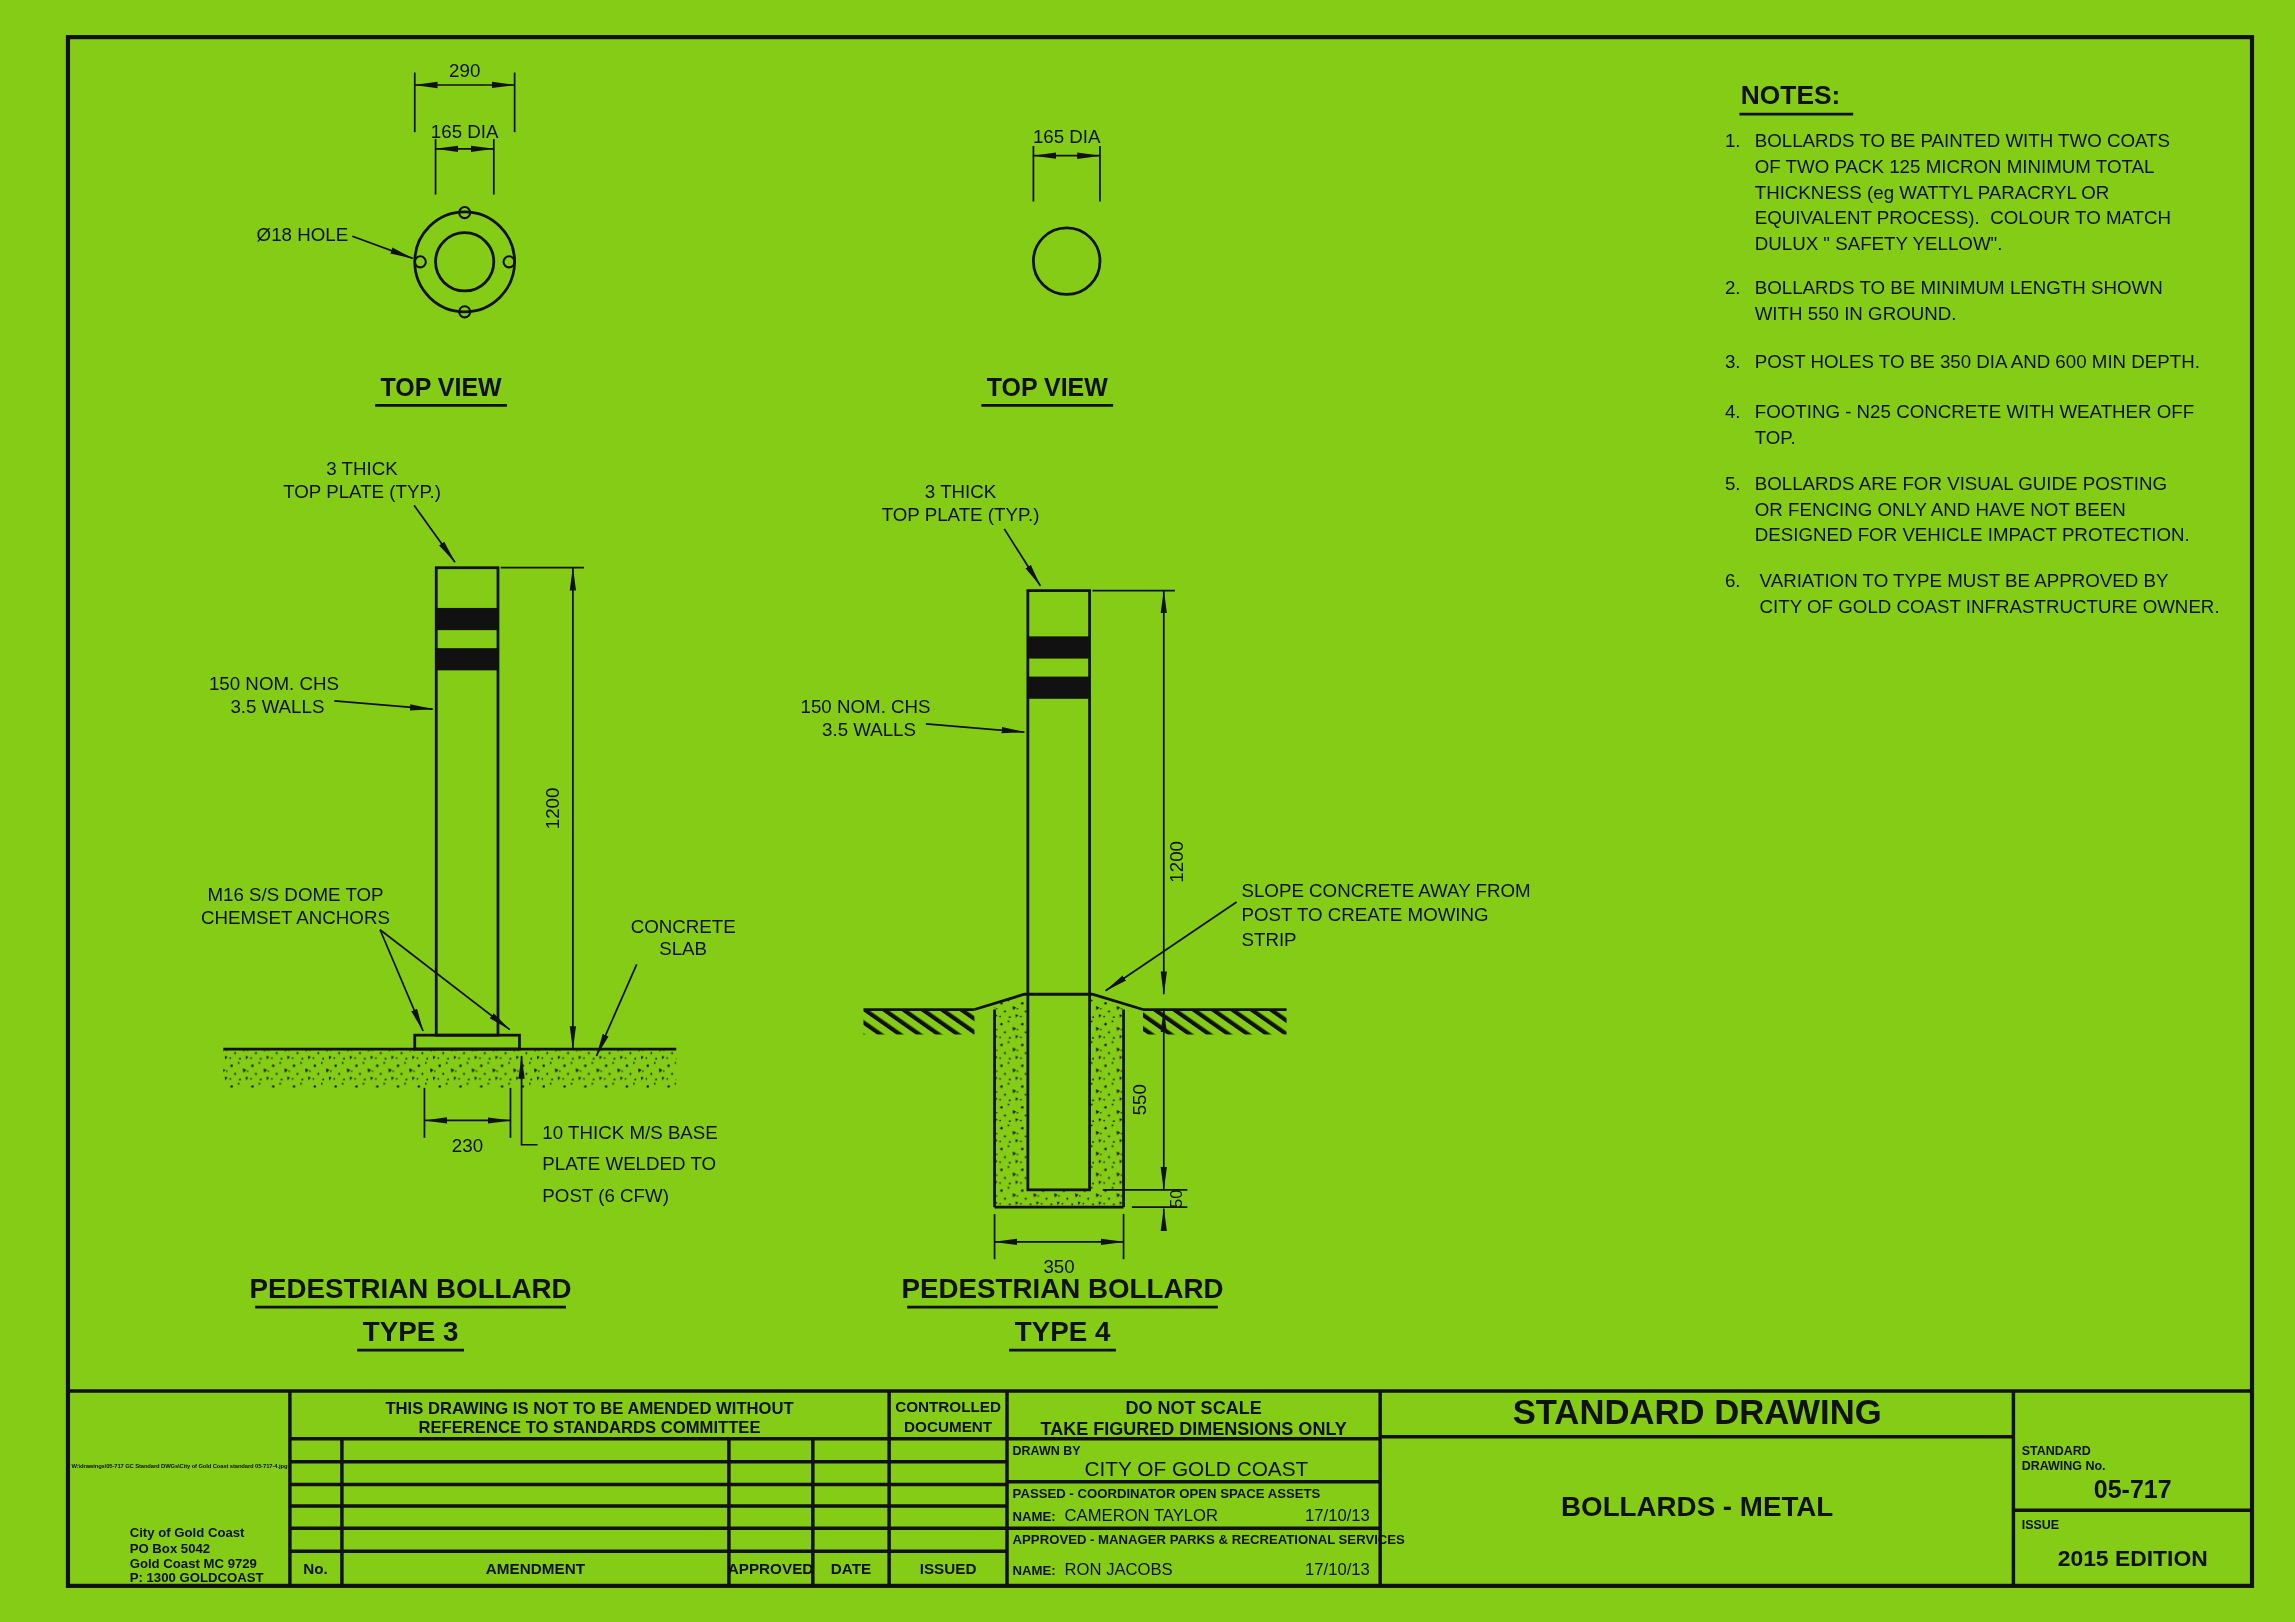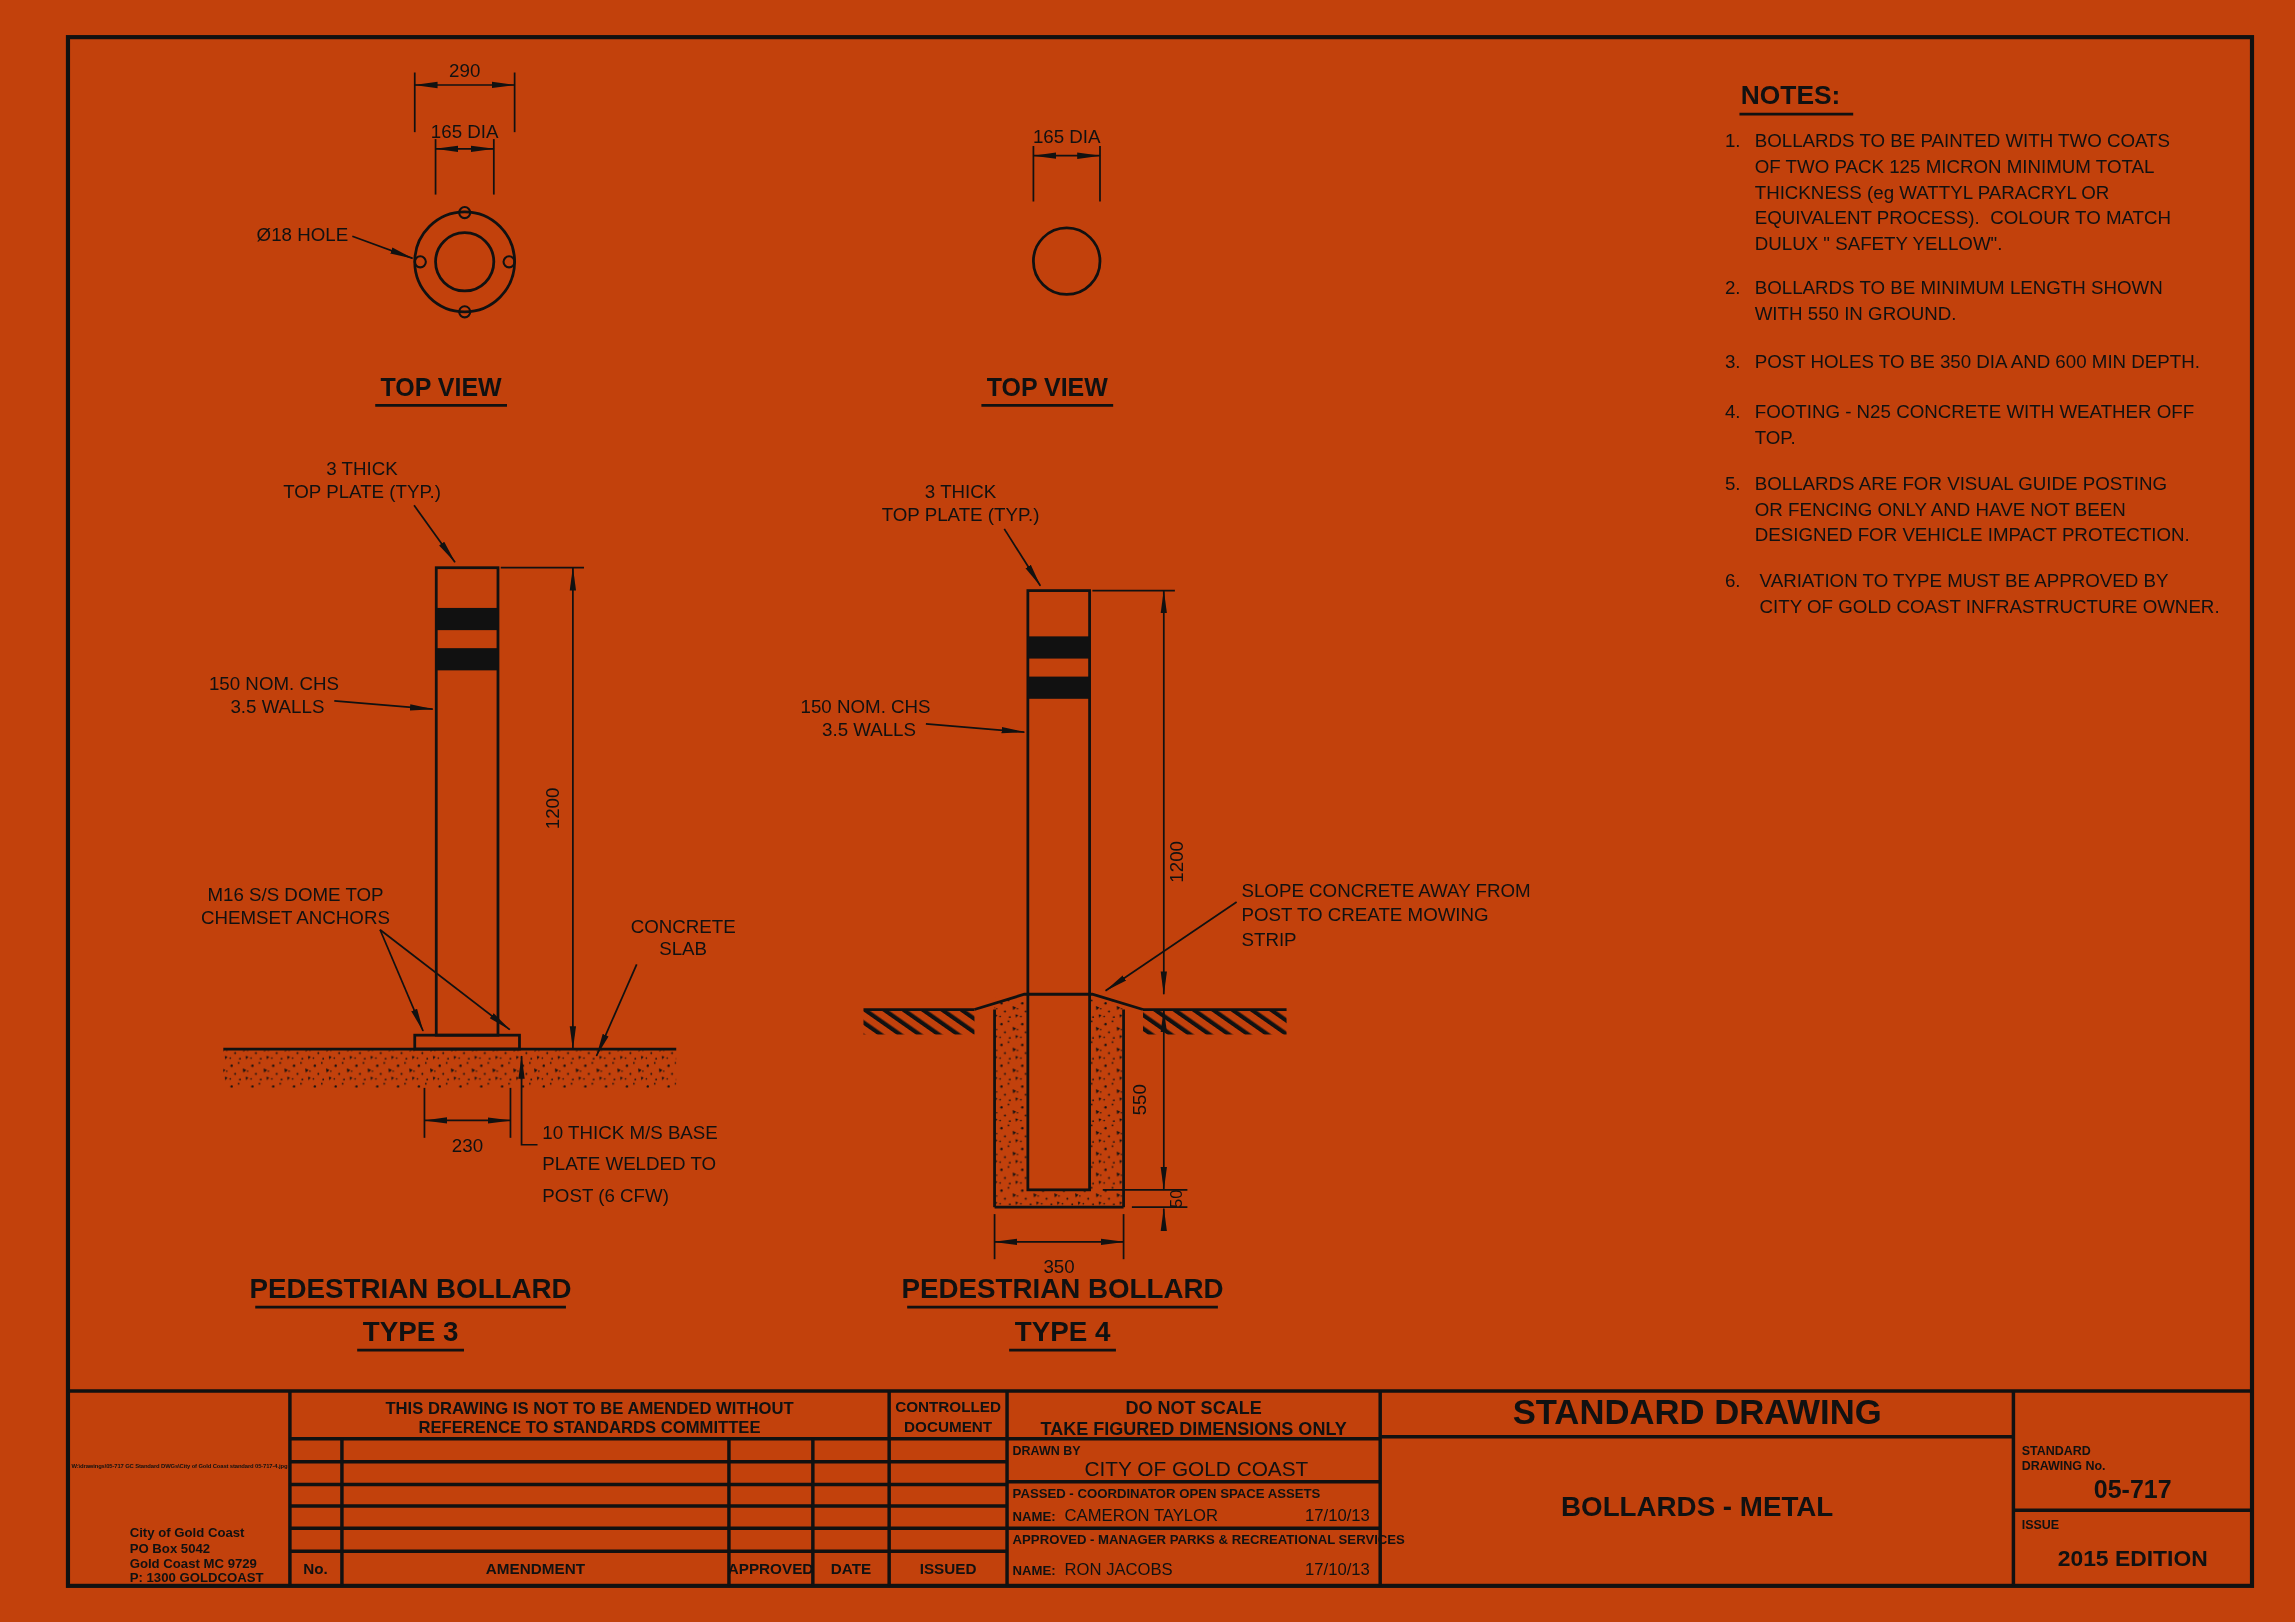--- a/index.html
+++ b/index.html
@@ -1,16 +1,16 @@
 <!DOCTYPE html>
 <html style="font-size:11px"><head>
 <meta charset="utf-8">
 <style>
   html,body{margin:0;padding:0;background:#ffffff;}
-  #sheet{position:relative;width:2295px;height:1623px;background:#c2410c;}
+  #sheet{position:relative;width:2295px;height:1623px;background:#84cc16;}
   svg{position:absolute;left:0;top:0;}
   text{font-family:"Liberation Sans","DejaVu Sans",sans-serif;fill:#111;white-space:pre;}
   .ln{stroke:#111;fill:none;}
   .w6{stroke-width:6;} .w5{stroke-width:5;} .w4{stroke-width:4;} .w3{stroke-width:3;} .w25{stroke-width:2.5;}
   .ann{font-size:27px;}           
   .dim{font-size:27px;}           
   .dimS{font-size:24px;}
   .mid{text-anchor:middle;}
   .end{text-anchor:end;}
   .vtitle{font-size:36px;font-weight:bold;}     

